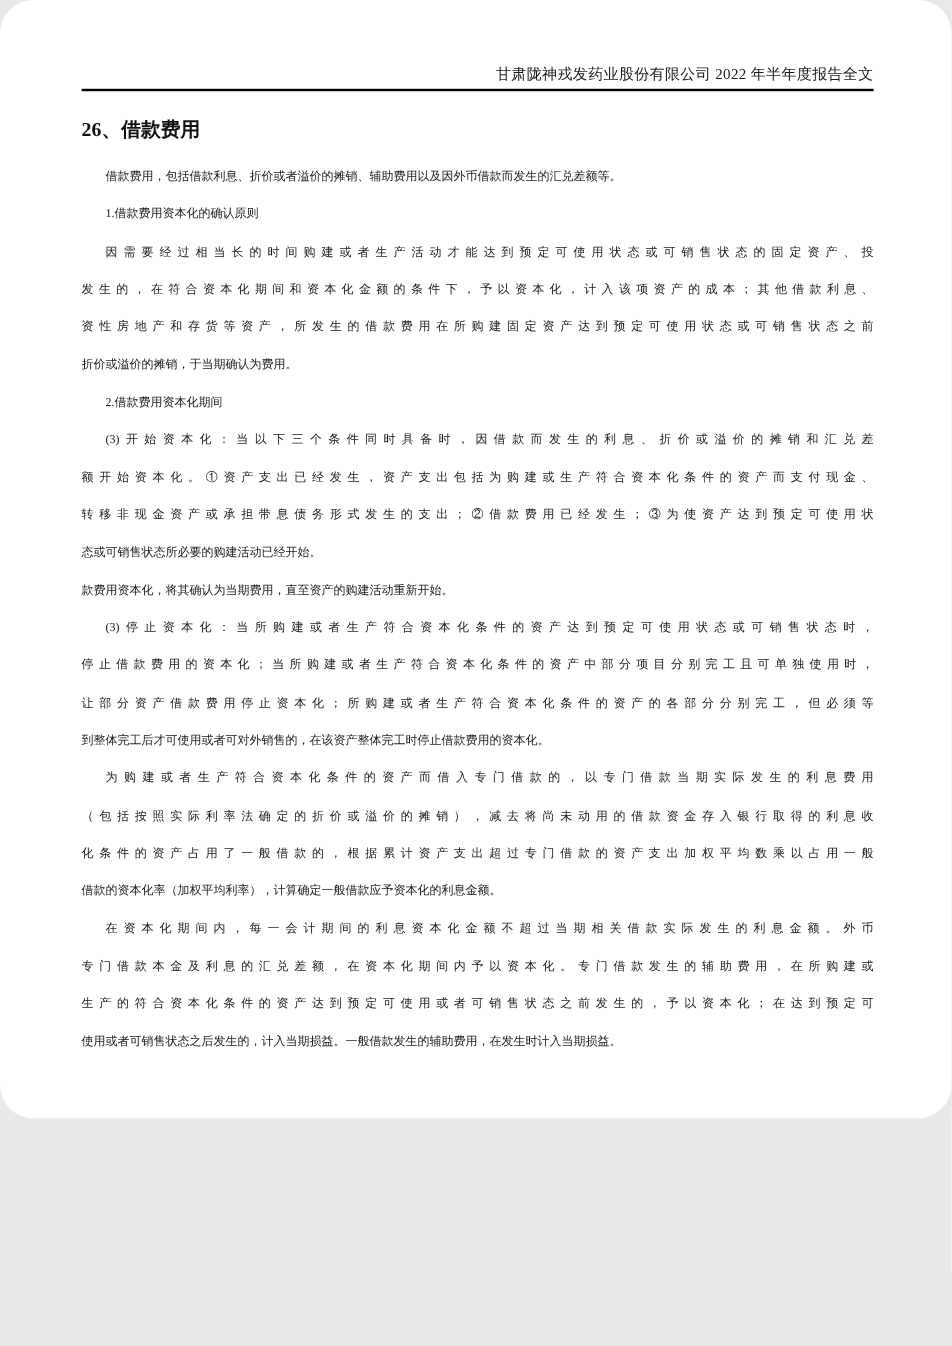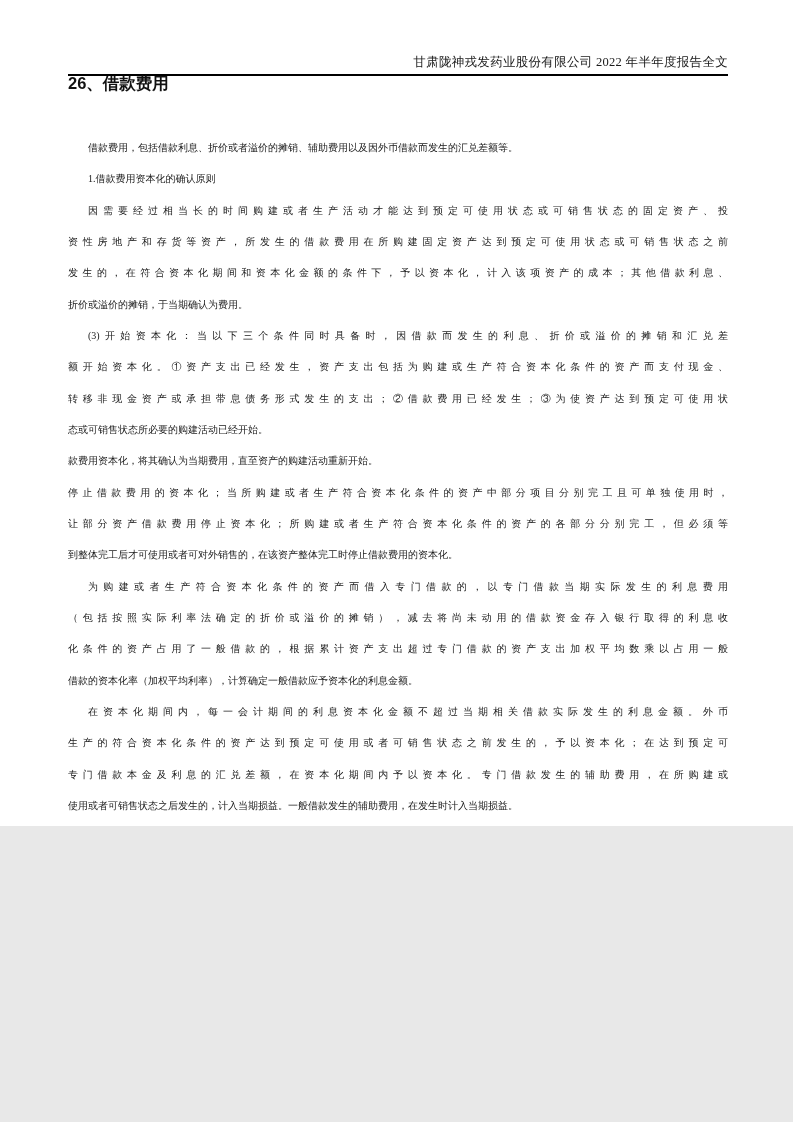--- a/index.html
+++ b/index.html
@@ -3,26 +3,27 @@
 <meta charset="utf-8">
 <style>
   html, body {
     margin: 0;
     padding: 0;
     background: #e8e8e8;
   }
   .page {
     position: relative;
     width: 793px;
-    height: 826px;
+    height: 932px;
     background: #ffffff;
     color: #1a1a1a;
     font-family: "Liberation Serif", "DejaVu Serif", serif;
     overflow: hidden;
     margin: 0 auto;
+    border-radius: 28px;
   }
   .header {
     position: absolute;
     top: 54px;
     left: 68px;
     width: 660px;
     text-align: right;
     font-size: 12.5px;
     line-height: 16px;
     letter-spacing: 0.3px;
@@ -31,24 +32,24 @@
   .header-rule {
     position: absolute;
     top: 74px;
     left: 68px;
     width: 660px;
     height: 2px;
     background: #000000;
   }
   .section-heading {
     position: absolute;
-    top: 72px;
+    top: 97px;
     left: 68px;
     margin: 0;
-    font-family: Liberation Sans, sans-serif;
+    font-family: Liberation Serif, serif;
     font-size: 16.5px;
     font-weight: bold;
     line-height: 22px;
     color: #111111;
   }
   .body-text {
     position: absolute;
     top: 132px;
     left: 68px;
     width: 660px;
@@ -92,47 +93,51 @@
 
   <div class="body-text">
       <div class="para">
         <div class="line first last">借款费用，包括借款利息、折价或者溢价的摊销、辅助费用以及因外币借款而发生的汇兑差额等。</div>
       </div>
       <div class="para">
         <div class="line first last">1.借款费用资本化的确认原则</div>
       </div>
       <div class="para">
         <div class="line first">因需要经过相当长的时间购建或者生产活动才能达到预定可使用状态或可销售状态的固定资产、投</div>
+        <div class="line">发生的，在符合资本化期间和资本化金额的条件下，予以资本化，计入该项资产的成本；其他借款利息、</div>
         <div class="line">资性房地产和存货等资产，所发生的借款费用在所购建固定资产达到预定可使用状态或可销售状态之前</div>
-        <div class="line">发生的，在符合资本化期间和资本化金额的条件下，予以资本化，计入该项资产的成本；其他借款利息、</div>
         <div class="line last">折价或溢价的摊销，于当期确认为费用。</div>
+      </div>
+      <div class="para">
+        <div class="line first last">2.借款费用资本化期间</div>
       </div>
       <div class="para">
         <div class="line first">(3)开始资本化：当以下三个条件同时具备时，因借款而发生的利息、折价或溢价的摊销和汇兑差</div>
         <div class="line">额开始资本化。①资产支出已经发生，资产支出包括为购建或生产符合资本化条件的资产而支付现金、</div>
         <div class="line">转移非现金资产或承担带息债务形式发生的支出；②借款费用已经发生；③为使资产达到预定可使用状</div>
         <div class="line last">态或可销售状态所必要的购建活动已经开始。</div>
       </div>
       <div class="para">
         <div class="line last">款费用资本化，将其确认为当期费用，直至资产的购建活动重新开始。</div>
       </div>
       <div class="para">
+        <div class="line first">(3)停止资本化：当所购建或者生产符合资本化条件的资产达到预定可使用状态或可销售状态时，</div>
         <div class="line">停止借款费用的资本化；当所购建或者生产符合资本化条件的资产中部分项目分别完工且可单独使用时，</div>
         <div class="line">让部分资产借款费用停止资本化；所购建或者生产符合资本化条件的资产的各部分分别完工，但必须等</div>
         <div class="line last">到整体完工后才可使用或者可对外销售的，在该资产整体完工时停止借款费用的资本化。</div>
       </div>
       <div class="para">
         <div class="line first">为购建或者生产符合资本化条件的资产而借入专门借款的，以专门借款当期实际发生的利息费用</div>
         <div class="line">（包括按照实际利率法确定的折价或溢价的摊销），减去将尚未动用的借款资金存入银行取得的利息收</div>
         <div class="line">化条件的资产占用了一般借款的，根据累计资产支出超过专门借款的资产支出加权平均数乘以占用一般</div>
         <div class="line last">借款的资本化率（加权平均利率），计算确定一般借款应予资本化的利息金额。</div>
       </div>
       <div class="para">
         <div class="line first">在资本化期间内，每一会计期间的利息资本化金额不超过当期相关借款实际发生的利息金额。外币</div>
+        <div class="line">专门借款本金及利息的汇兑差额，在资本化期间内予以资本化。专门借款发生的辅助费用，在所购建或</div>
         <div class="line">生产的符合资本化条件的资产达到预定可使用或者可销售状态之前发生的，予以资本化；在达到预定可</div>
-        <div class="line">专门借款本金及利息的汇兑差额，在资本化期间内予以资本化。专门借款发生的辅助费用，在所购建或</div>
         <div class="line last">使用或者可销售状态之后发生的，计入当期损益。一般借款发生的辅助费用，在发生时计入当期损益。</div>
       </div>
     </div>
 
   <div class="page-number">83</div>
 
 </div>
 
 </body></html>

